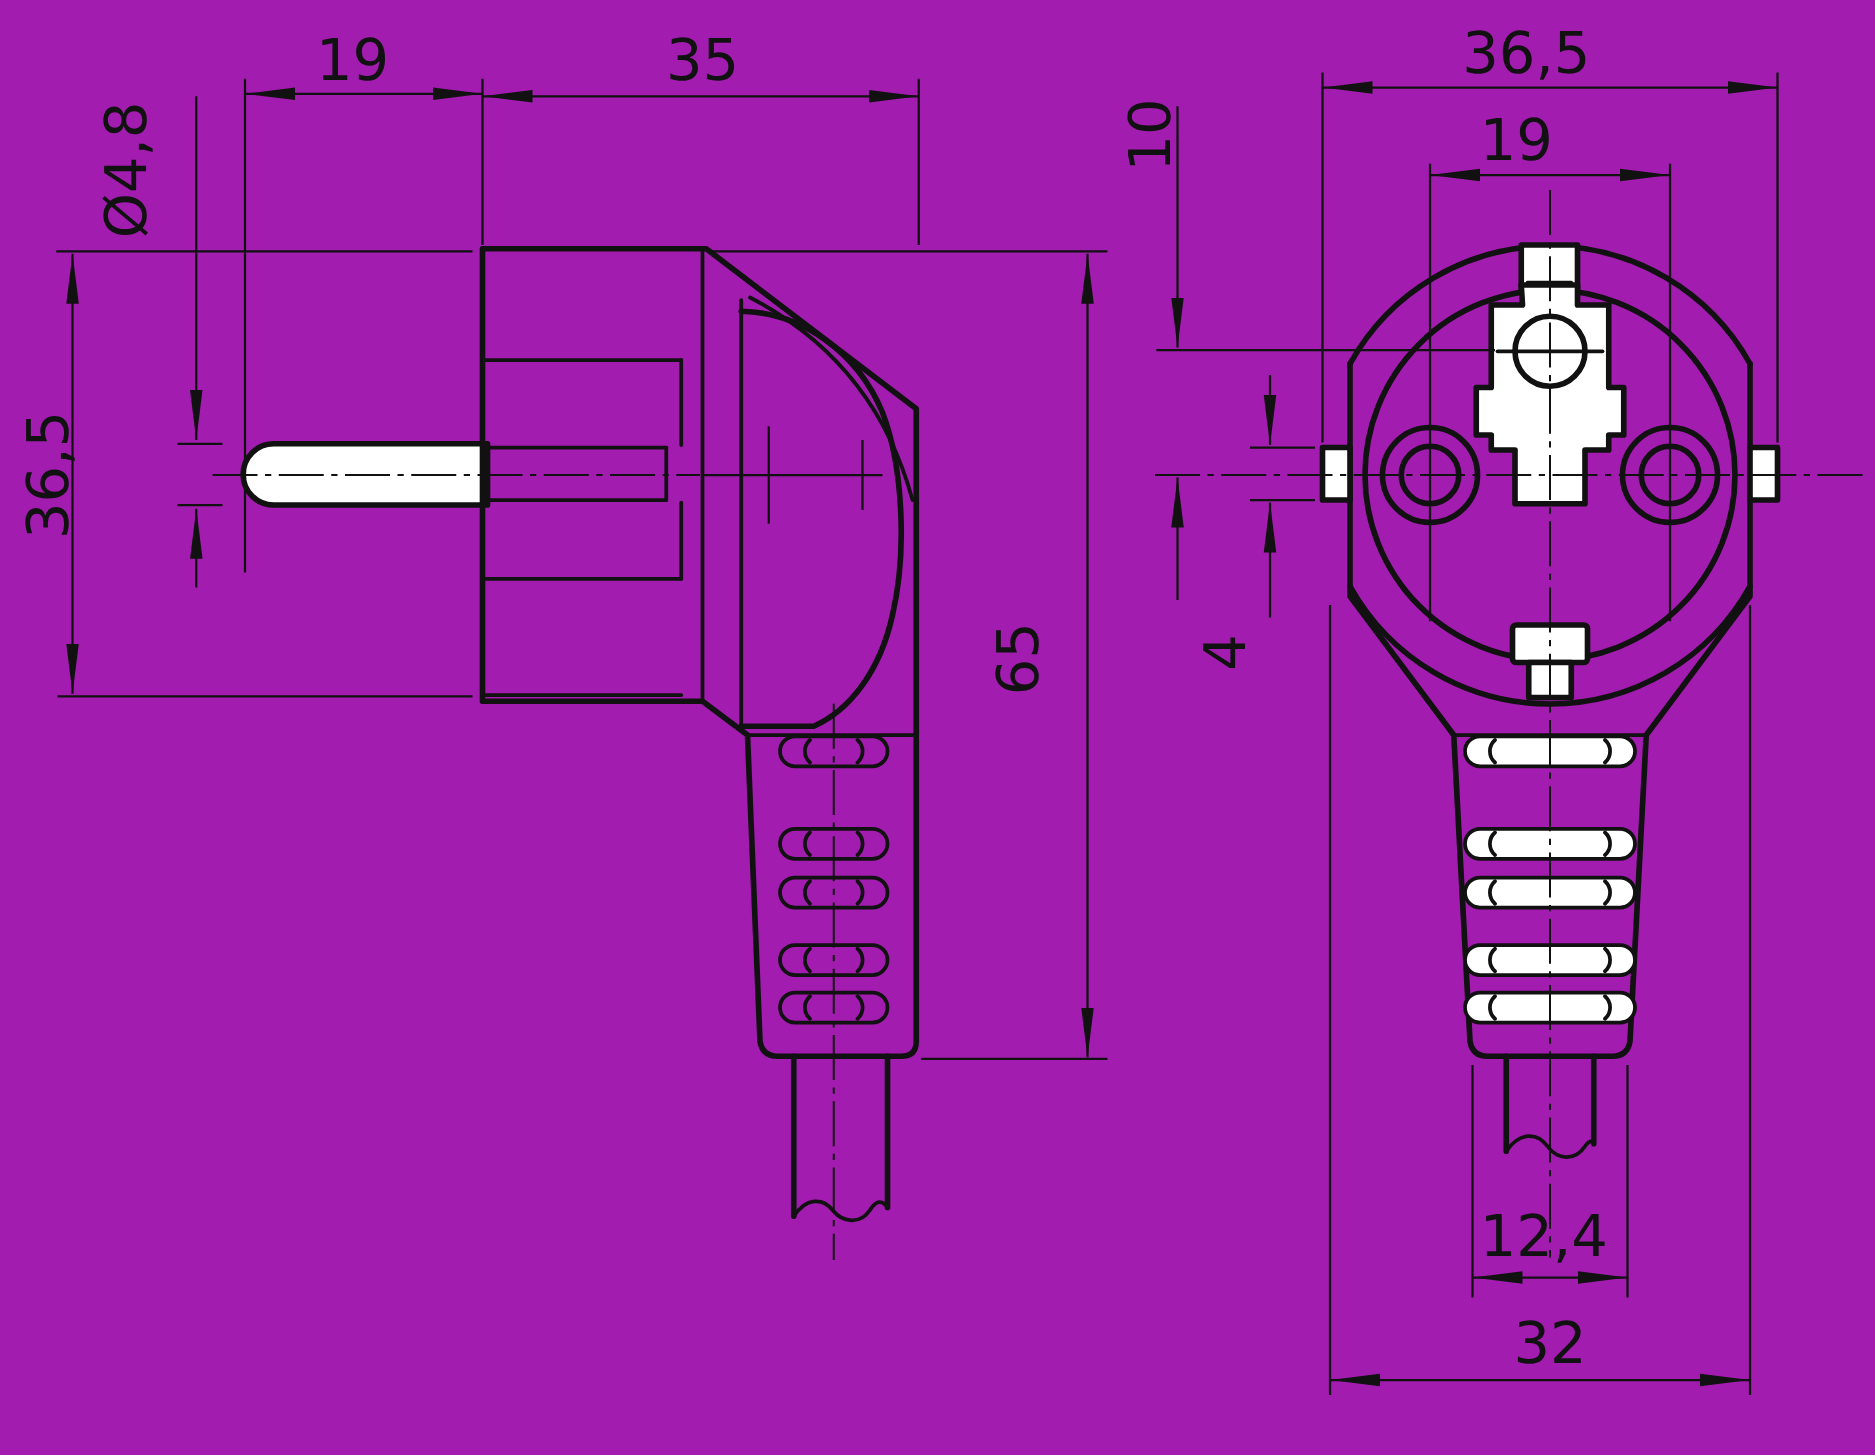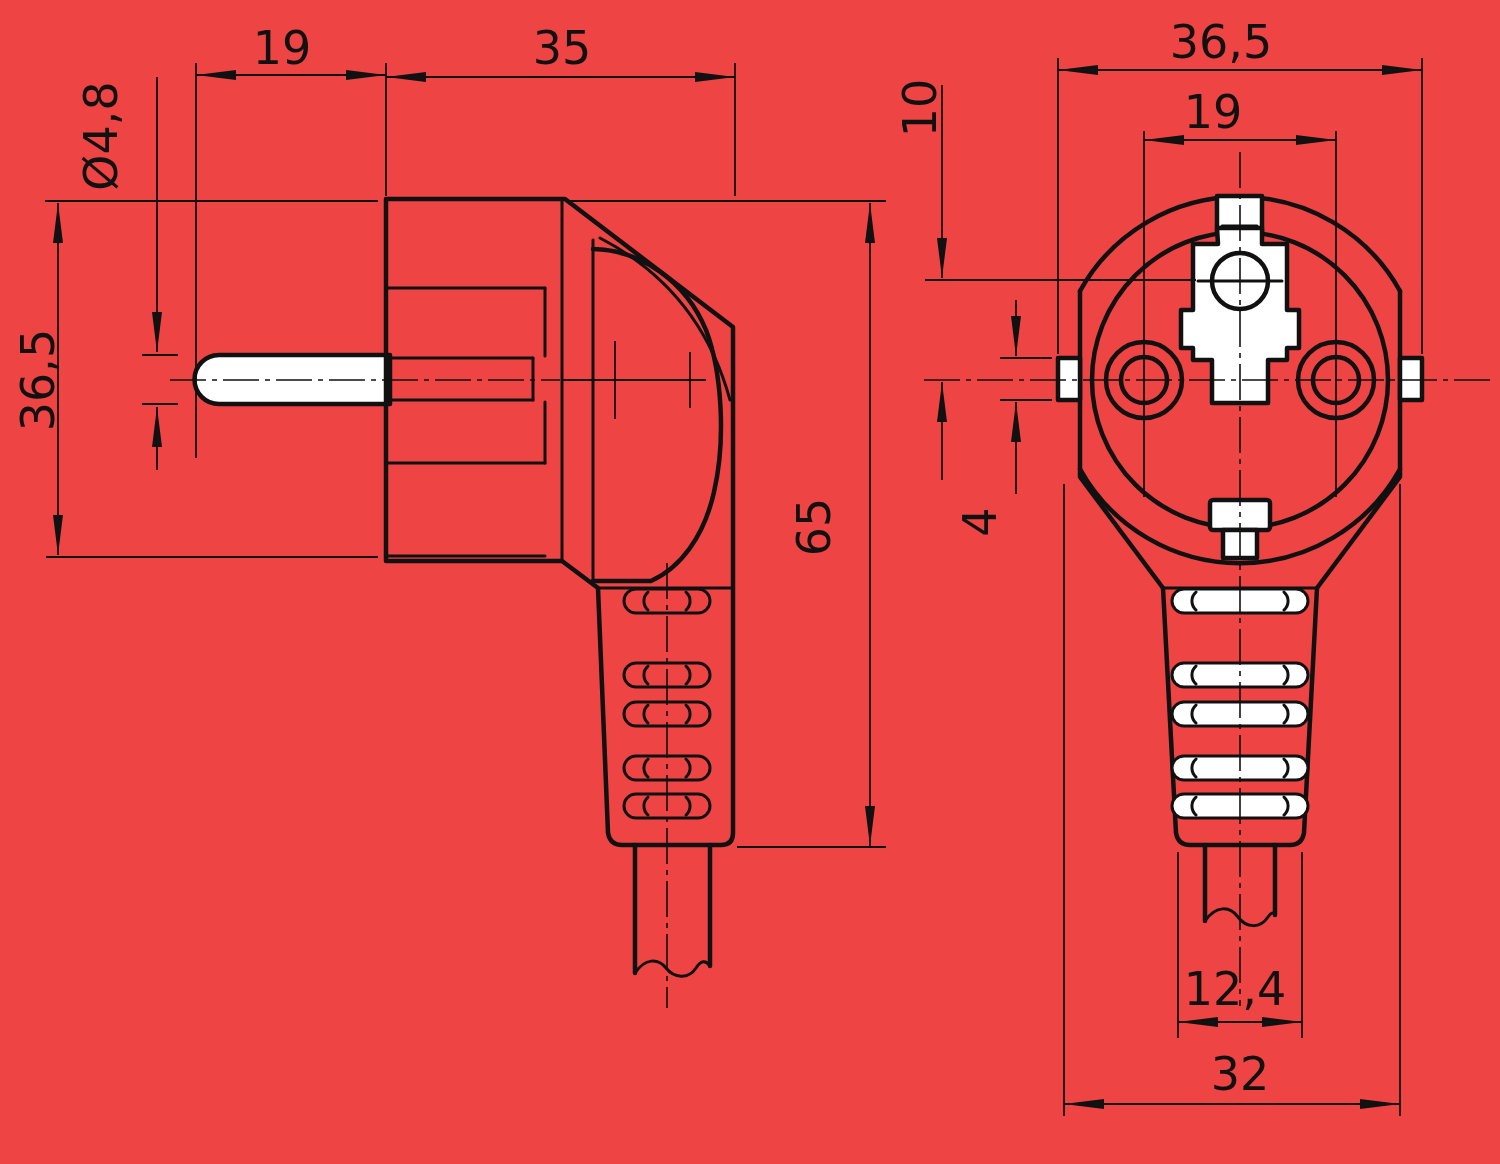--- a/index.html
+++ b/index.html
@@ -4,21 +4,21 @@
 <style>
   html, body {
     margin: 0;
     padding: 0;
     background: #ffffff;
     width: 1500px;
     height: 1164px;
     overflow: hidden;
     font-family: "DejaVu Sans", "Liberation Sans", sans-serif;
   }
-  .drawing-stage { width: 1500px; height: 1164px; position: relative; background: #ef4444; }
+  .drawing-stage { width: 1500px; height: 1164px; position: relative; background: #a21caf; }
   svg { display: block; }
   .thick  { stroke: #111; stroke-width: 4.5; fill: none; stroke-linejoin: round; stroke-linecap: round; }
   .med    { stroke: #111; stroke-width: 3;   fill: none; stroke-linejoin: round; stroke-linecap: round; }
   .thin   { stroke: #111; stroke-width: 1.8; fill: none; stroke-linecap: butt; }
   .cline  { stroke: #111; stroke-width: 1.6; fill: none; stroke-dasharray: 36 6 5 6; }
   .wfill  { fill: #ffffff; }
   .dimtxt { font-size: 46px; fill: #111; text-anchor: middle; font-family: "DejaVu Sans", "Liberation Sans", sans-serif; }
 </style>
 </head>
 <body>

